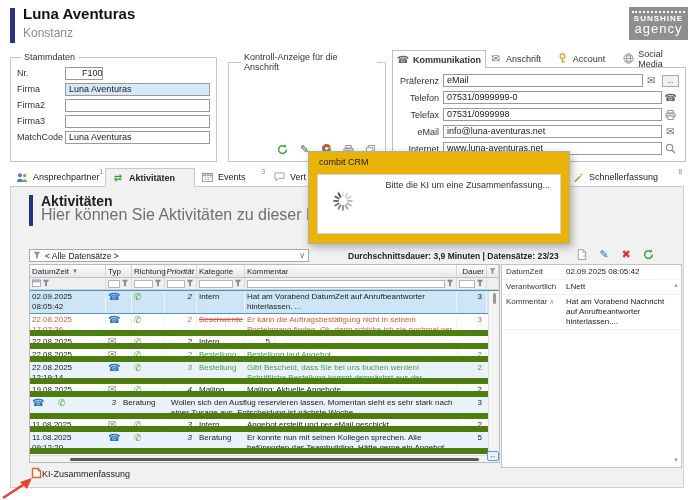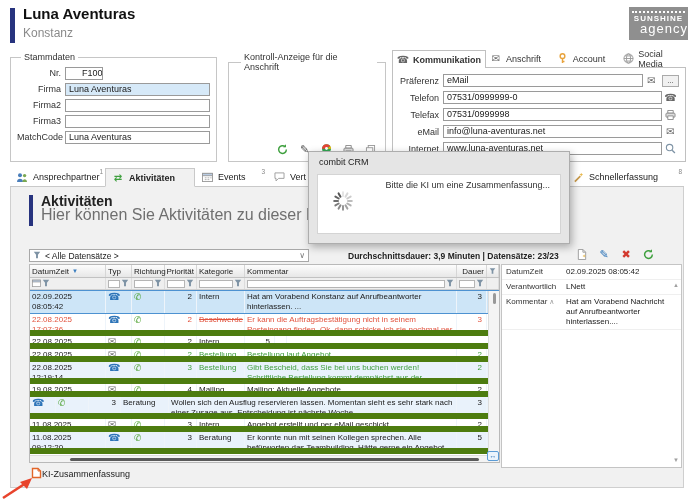--- a/index.html
+++ b/index.html
@@ -8,28 +8,28 @@
          font-family:"Liberation Sans","DejaVu Sans",sans-serif; font-size:9px; color:#1a1a1a; }
 
   
   .accent-bar { position:absolute; left:10px; top:8px; width:5px; height:35px; background:#27337e; }
   .company-title { position:absolute; left:23px; top:5px; font-size:15px; font-weight:bold; color:#111; }
   .company-city  { position:absolute; left:23px; top:26px; font-size:12px; color:#8a8a8a; }
   .logo { position:absolute; left:629px; top:7px; width:59px; height:33px; background:#8f8f8f;
           color:#fff; text-align:center; padding-top:4px; }
   .logo .l1 { font-size:8px; font-weight:bold; letter-spacing:1px; border-top:2px dotted #fff;
               margin:0 3px; padding-top:1px; }
-  .logo .l2 { font-size:13px; letter-spacing:1px; margin-top:-2px;text-align:right; }
+  .logo .l2 { font-size:13px; letter-spacing:1px; margin-top:-2px; }
 
   
   fieldset { position:absolute; border:1px solid #c6c6c6; background:#fff; }
   legend { font-size:9px; font-weight:normal; color:#333; padding:0 3px; margin-left:4px; }
   #fs-stamm { left:10px; top:52px; width:207px; height:110px; padding:4px 6px; }
   .f-row { display:flex; align-items:center; margin-bottom:2px; height:14px; }
-  .f-row label { width:48px; text-align:right; padding-right:4px; color:#333; }
+  .f-row label { width:48px; padding-right:4px; color:#333; }
   .inp { flex:1; height:13px; border:1px solid #9a9a9a; background:#fff; padding:0 3px;
          font-size:9px; line-height:11px; overflow:hidden; white-space:nowrap; }
   .inp.hl { background:#d6e9f8; }
   .inp.short { flex:0 0 38px;padding-left:16px; }
 
   #fs-kontroll { left:228px; top:52px; width:158px; height:110px; padding:6px 8px; }
   .addr-line { font-size:9px; line-height:12px; color:#222; padding-left:4px; }
   .k-icons { position:absolute; right:8px; bottom:5px; display:flex; gap:9px; align-items:center; }
   .k-icons span { display:inline-flex; width:13px; height:13px; align-items:center; justify-content:center; }
 
@@ -78,21 +78,21 @@
 
   
   #tbl { position:absolute; left:18px; top:77px; width:471px; height:199px; background:#fff;
          border:1px solid #b9b9b9; overflow:hidden; font-size:8px; }
   .thead { display:flex; height:13px; background:linear-gradient(#fdfdfd,#e7e7e7); border-bottom:1px solid #c2c2c2; }
   .thead .hc { display:flex; align-items:center; padding:0 2px; border-right:1px solid #d6d6d6; color:#222; }
   .fltr { display:flex; height:12px; background:#efefef; border-bottom:1px solid #cfcfcf; }
   .fltr .fc { display:flex; align-items:center; gap:1px; padding:1px 2px; border-right:1px solid #ddd; }
   .fltr .fbox { flex:1; height:8px; background:#fff; border:1px solid #b5b5b5; min-width:6px; }
   .c-date{width:76px;} .c-typ{width:26px;} .c-dir{width:33px;}
-  .c-prio{width:32px; justify-content:flex-end; text-align:right;}
+  .c-prio{width:32px; justify-content:flex-end; text-align:right;font-style:italic;}
   .c-kat{width:48px;} .c-kom{flex:1;} .c-dauer{width:30px; justify-content:flex-end; text-align:right;}
   .c-vs{width:12px; justify-content:center;}
   .row { display:flex; border-bottom:6px solid #4d7c0f; }
   .row.one { height:13px; } .row.two { height:22px; }
   .row > div { padding:1px 2px; overflow:hidden; line-height:10px; border-right:1px solid #eef4fa; }
   .row .c-prio, .row .c-dauer { text-align:right; padding-right:4px; }
   .row.alt { background:#e9f2fb; }
   .row.sel { background:#cde5f7; border-top:1px solid #4d92d1; border-bottom:1px solid #4d92d1; height:24px; }
   .row.red .c-prio,.row.red .c-kat,.row.red .c-kom,.row.red .c-dauer { color:#e2543f; }
   .row.red.datec .c-date { color:#e2543f; }
@@ -113,21 +113,21 @@
             border:1px solid #c4c4c4; font-size:8px; }
   .d-row { position:relative; display:flex; border-bottom:1px solid #efefef; padding:2px 16px 2px 4px; min-height:13px; }
   .d-row .dl { width:60px; color:#333; } .d-row .dv { flex:1; line-height:10px; }
   .col-toggle { color:#999; font-size:7px; margin-left:2px; }
   .cal-btn { position:absolute; right:14px; top:1px; width:12px; height:12px; }
   .d-up { position:absolute; right:2px; top:17px; color:#a0a0a0; font-size:6px; }
   .d-dn { position:absolute; right:2px; bottom:4px; color:#a0a0a0; font-size:6px; }
 
   
   .ki-row { position:absolute; left:20px; top:280px; display:flex; align-items:center; font-size:9px; color:#222; }
-  #dialog { position:absolute; left:308px; top:151px; width:262px; height:93px; background:#e5e5e5;
+  #dialog { position:absolute; left:308px; top:151px; width:262px; height:93px; background:#eab308;
             border:1px solid #adadad; box-shadow:2px 3px 8px rgba(0,0,0,.3); z-index:50; }
   #dialog .dlg-title { position:absolute; left:10px; top:5px; font-size:9px; color:#222; }
   #dialog .dlg-inner { position:absolute; left:8px; right:8px; top:22px; bottom:9px; background:#fff; border:1px solid #d4d4d4; }
   #dialog .dlg-msg { position:absolute; right:10px; top:5px; font-size:9px; color:#333; }
   #dialog .spinner { position:absolute; left:13px; top:14px; }
   #red-arrow { position:absolute; left:0; top:474px; z-index:60; }
 </style>
 </head>
 <body>
 
@@ -440,21 +440,21 @@
               </svg></span>
           </div>
         <div class="fc c-vs"></div>
       </div>
       <div class="row two sel">
           <div class="c-date">02.09.2025 08:05:42</div>
           <div class="c-typ"><span class="typ-ic"><span style="font-size:10px">☎</span></span></div>
           <div class="c-dir"><span class="dir-ic">✆</span></div>
           <div class="c-prio">2</div>
           <div class="c-kat">Intern</div>
-          <div class="c-kom">Hat am Vorabend Konstanz auf Anrufbeantworter hinterlassen. ...</div>
+          <div class="c-kom">Hat am Vorabend DatumZeit auf Anrufbeantworter hinterlassen. ...</div>
           <div class="c-dauer">3</div>
           <div class="c-vs"></div>
         </div>
         <div class="row two red datec">
           <div class="c-date">22.08.2025 17:07:36</div>
           <div class="c-typ"><span class="typ-ic"><span style="font-size:10px">☎</span></span></div>
           <div class="c-dir"><span class="dir-ic">✆</span></div>
           <div class="c-prio">2</div>
           <div class="c-kat strike">Beschwerde</div>
           <div class="c-kom">Er kann die Auftragsbestätigung nicht in seinem Posteingang finden. Ok, dann schicke ich sie nochmal per eMail. Hat die eMail aber dan...</div>

